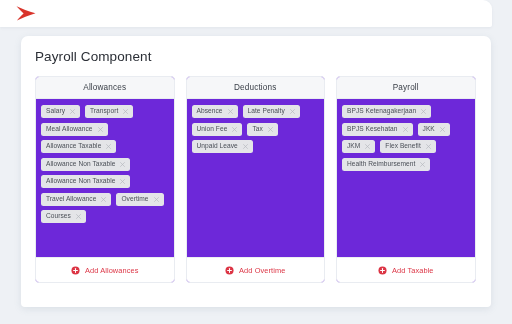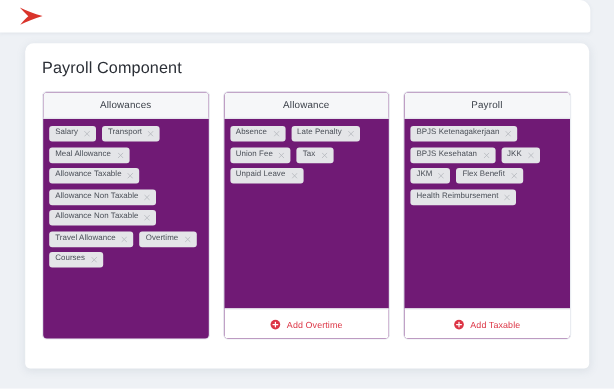--- a/index.html
+++ b/index.html
@@ -71,21 +71,21 @@
     position: absolute;
     left: 14px;
     top: 40px;
     width: 441px;
     display: flex;
     gap: 11px;
   }
   .column {
     width: 139.5px;
     height: 207px;
-    background: #701a75;
+    background: #6d28d9;
     border: 1px solid #e9ecf1;
     border-radius: 4px;
     display: flex;
     flex-direction: column;
     overflow: hidden;
     box-sizing: border-box;
   }
   .column-header {
     height: 21px;
     background: #f6f7f9;
@@ -243,24 +243,32 @@
             </div>
             <div class="tag">
               <span class="tag-label">Courses</span>
               <span class="tag-close">
                 <svg viewBox="0 0 10 10" width="5" height="5">
                   <path d="M1 1 L9 9 M9 1 L1 9" stroke="#8b9097" stroke-width="1.3" stroke-linecap="round" fill="none"></path>
                 </svg>
               </span>
             </div>
           </div>
+        <div class="column-footer">
+          <svg class="plus-icon" viewBox="0 0 16 16">
+            <circle cx="8" cy="8" r="7.2" fill="#dc3545"></circle>
+            <rect x="7.1" y="3.6" width="1.8" height="8.8" rx="0.7" fill="#ffffff"></rect>
+            <rect x="3.6" y="7.1" width="8.8" height="1.8" rx="0.7" fill="#ffffff"></rect>
+          </svg>
+          <span class="add-label">Add Allowances</span>
+        </div>
       </div>
 
       <div class="column">
-        <div class="column-header">Allowance</div>
+        <div class="column-header">Deductions</div>
         <div class="column-body">
             <div class="tag">
               <span class="tag-label">Absence</span>
               <span class="tag-close">
                 <svg viewBox="0 0 10 10" width="5" height="5">
                   <path d="M1 1 L9 9 M9 1 L1 9" stroke="#8b9097" stroke-width="1.3" stroke-linecap="round" fill="none"></path>
                 </svg>
               </span>
             </div>
             <div class="tag">

